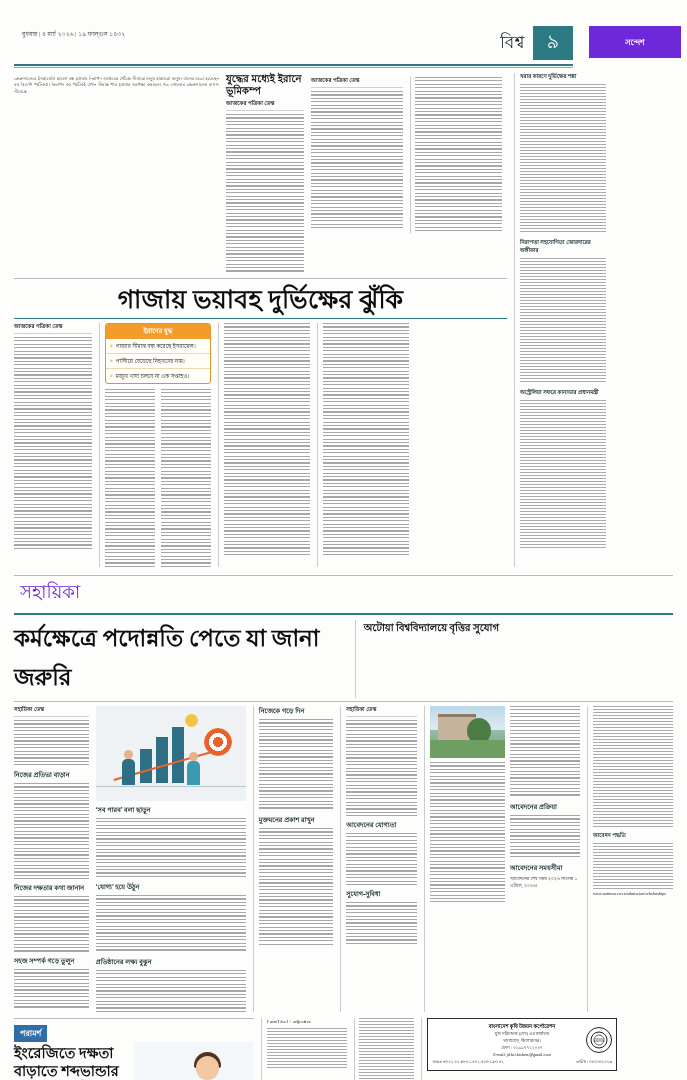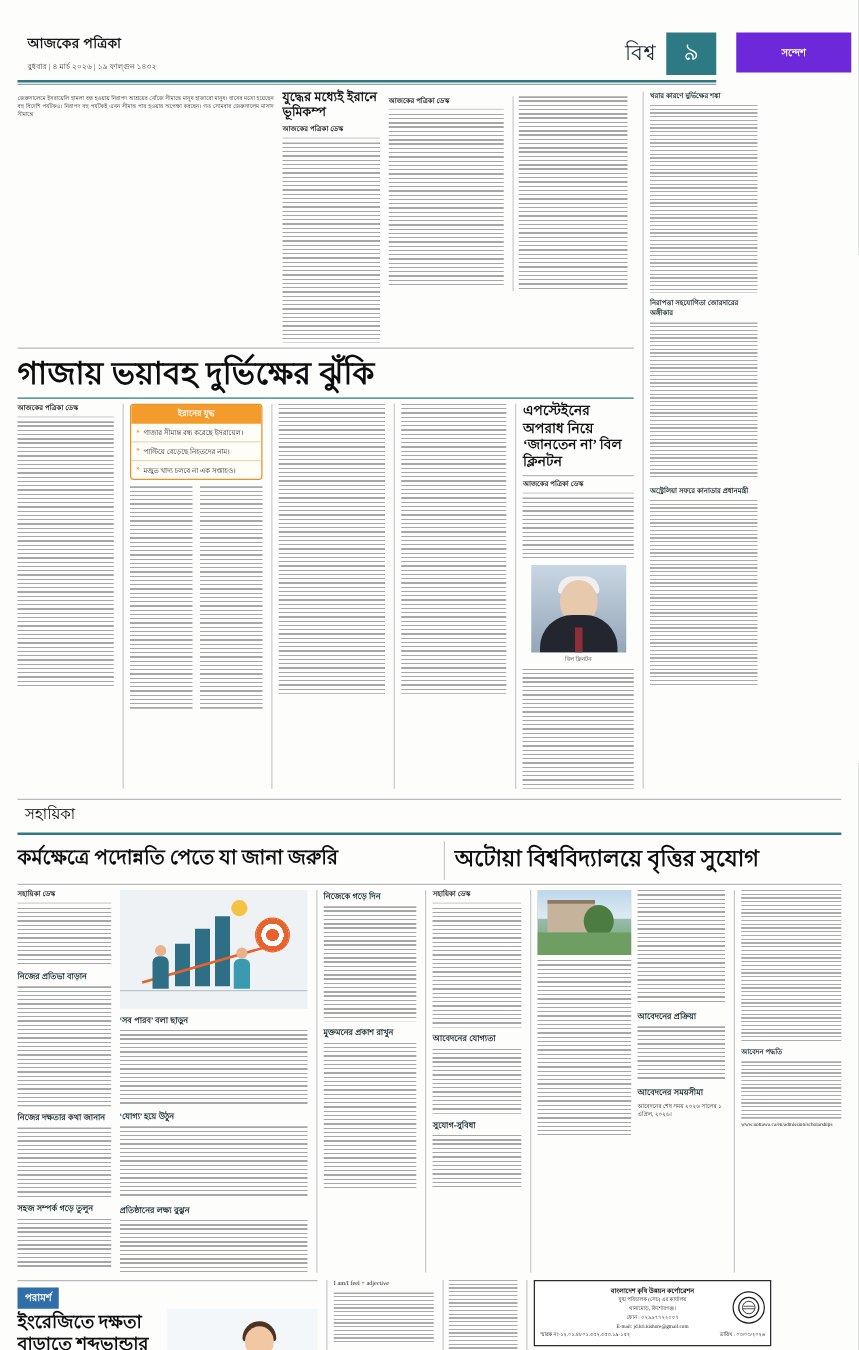--- a/index.html
+++ b/index.html
@@ -92,21 +92,21 @@
   .caption{ font-size:4.4px; line-height:1.45; color:#2b2b2e; margin-top:3px;
     text-align:justify; }
 
   .col-sm{ width:78px; }
   .hl-sm{ font-size:10px; font-weight:bold; line-height:1.22; color:#101012;
     letter-spacing:.1px; }
   .hl-lg{ font-size:14.5px; font-weight:bold; line-height:1.2; color:#0e0e10; }
 
   
   .bighead{ font-size:25px; font-weight:bold; color:#0d0d0f; line-height:1.12;
-    letter-spacing:.3px; margin:7px 0 4px; }
+    letter-spacing:.3px; margin:7px 0 4px;text-align:center; }
   .rule-thick{ border-top:1.5px solid #2e7a84; }
   .rule-thin{ border-top:1px solid #b6babc; }
 
   
   .bbox{ border:1px solid #e6922c; border-radius:3px; overflow:hidden;
     background:#fffdf8; }
   .bbox h4{ background:#f39b2b; color:#fff; font-size:6.5px; text-align:center;
     padding:2px 0; font-family:"Liberation Sans",sans-serif;}
   .bbox li{ list-style:none; font-size:5.6px; color:#1c1c1f; padding:2.5px 4px;
     border-bottom:1px solid #f0d7b4; display:flex; gap:3px; }
@@ -121,26 +121,26 @@
   .portrait .hair{ position:absolute; left:50%; top:9px; transform:translateX(-50%);
     width:33px; height:14px; border-radius:16px 16px 4px 4px; background:#efefef; }
   .portrait .body{ position:absolute; left:50%; bottom:0; transform:translateX(-50%);
     width:62px; height:30px; border-radius:26px 26px 0 0; background:#23262e; }
   .portrait .tie{ position:absolute; left:50%; bottom:0; transform:translateX(-50%);
     width:6px; height:20px; background:#8d2f3a; }
   .pcap{ font-size:4.6px; color:#3a3a3d; text-align:center; margin-top:2px; }
 
   
   .sec-band{ margin-top:8px; }
-  .sec-title{ font-size:12px; color:#000000; padding:2px 6px 4px; }
+  .sec-title{ font-size:18px; color:#6d28d9; padding:2px 6px 4px; }
   .sec-band .rule-thick{ border-top:2px solid #2e7a84; }
 
   .sh-head{ display:flex; gap:8px; margin-top:5px; }
-  .sh-left-t{ width:340px; font-size:16px; font-weight:bold; color:#0e0e10; }
-  .sh-right-t{ width:325px; font-size:18px; font-weight:bold; color:#0e0e10;
+  .sh-left-t{ width:340px; font-size:23px; font-weight:bold; color:#0e0e10; }
+  .sh-right-t{ width:325px; font-size:10px; font-weight:bold; color:#0e0e10;
     padding-left:8px; }
 
   .illus{ width:150px; height:95px; background:#eef2f5; position:relative; overflow:hidden;}
   .illus .bar{ position:absolute; bottom:18px; width:12px; background:#2f6f86; }
   .illus .arrow{ position:absolute; left:18px; bottom:20px; width:112px; height:2px;
     background:#e8622b; transform:rotate(-16deg); transform-origin:left bottom; }
   .illus .target{ position:absolute; right:14px; top:22px; width:28px; height:28px;
     border-radius:50%; background:
       radial-gradient(circle, #e8622b 0 5px, #fff 5px 9px, #e8622b 9px 13px, #fff 13px 14px);
     border:1px solid #e8622b; }
@@ -194,21 +194,20 @@
   .mini-h{ font-size:5.5px; font-weight:bold; color:#14282c;
     font-family:"Liberation Sans",sans-serif; }
 </style>
 </head>
 <body>
 
 <div class="page">
 
   <div class="masthead">
     <div class="mh-left">
-      <div class="mh-title">আজকের পত্রিকা</div>
       <div class="mh-date">বুধবার | ৪ মার্চ ২০২৬ | ১৯ ফাল্গুন ১৪৩২</div>
     </div>
     <div class="mh-section">বিশ্ব</div>
     <div class="mh-pageno">৯</div>
     <div class="mh-right">
       <div class="mh-sondesh">সন্দেশ</div>
     </div>
   </div>
   <div style="display:flex;gap:8px;">
     <div style="flex:1;">
@@ -285,36 +284,20 @@
         </div>
 
         <div style="width:92px;" class="col-rule">
           <div class="greek" style="height:232px;margin-left:5px;"></div>
         </div>
 
         <div style="width:92px;" class="col-rule">
           <div class="greek" style="height:232px;margin-left:5px;"></div>
         </div>
 
-        <div style="width:96px;" class="col-rule">
-          <div style="margin-left:5px;">
-            <div class="hl-sm" style="font-size:11px;margin-bottom:3px;">এপস্টেইনের অপরাধ নিয়ে ‘জানতেন না’ বিল ক্লিনটন</div>
-            <div class="rule-thin"></div>
-            <div class="byline" style="margin-top:3px;">আজকের পত্রিকা ডেস্ক</div>
-            <div class="greek" style="height:50px;"></div>
-            <div class="portrait" style="margin:4px auto 0;">
-              <div class="hair"></div>
-                <div class="head"></div>
-              <div class="body"></div>
-                <div class="tie"></div>
-            </div>
-            <div class="pcap">বিল ক্লিনটন</div>
-            <div class="greek" style="height:96px;margin-top:3px;"></div>
-          </div>
-        </div>
       </div>
     </div>
 
     <div class="w-side col-rule">
       <div style="margin-left:5px;">
         <div class="mini-h">খরার কারণে দুর্ভিক্ষের শঙ্কা</div>
         <div class="greek tiny" style="height:150px;margin-top:3px;"></div>
         <div class="mini-h" style="margin-top:5px;">নিরাপত্তা সহযোগিতা জোরদারের অঙ্গীকার</div>
         <div class="greek tiny" style="height:126px;margin-top:3px;"></div>
         <div class="mini-h" style="margin-top:5px;">অস্ট্রেলিয়া সফরে কানাডার প্রধানমন্ত্রী</div>

